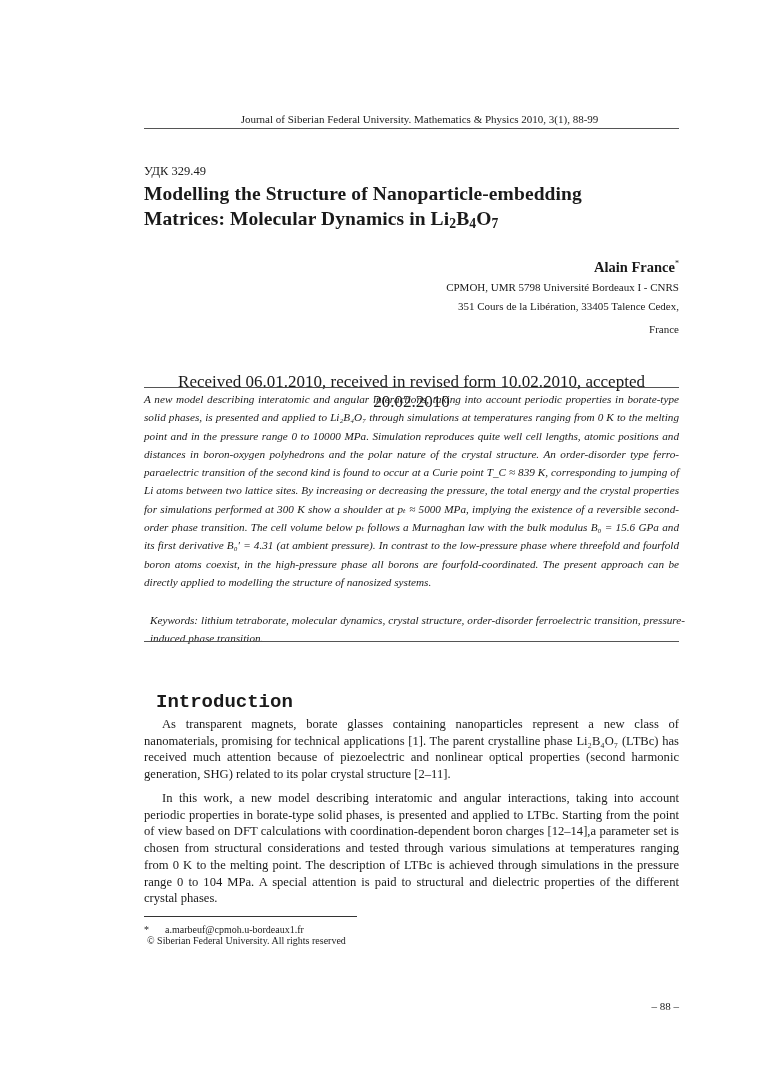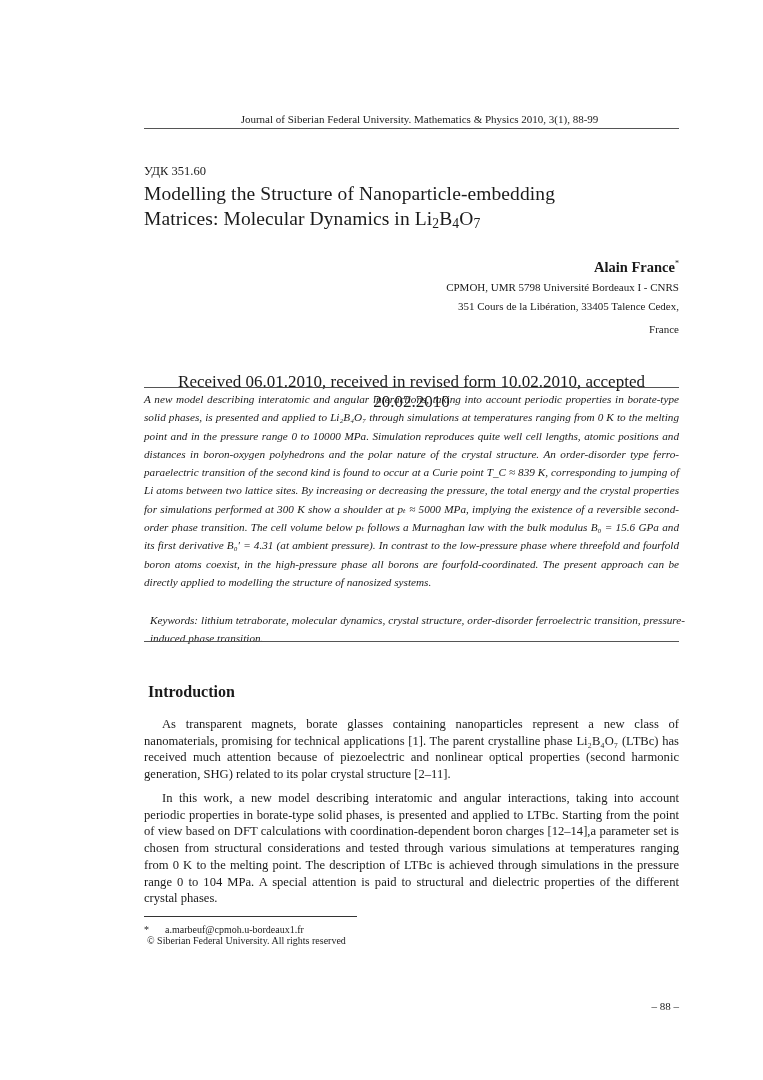--- a/index.html
+++ b/index.html
@@ -4,55 +4,55 @@
 <style>
   html, body { margin: 0; padding: 0; background: #ffffff; }
   body { width: 763px; height: 1080px; position: relative; overflow: hidden;
          font-family: "Liberation Serif", "DejaVu Serif", serif; color: #1a1a1a; }
   .page { position: absolute; left: 144px; top: 0; width: 535px; }
   .running-head { position: absolute; top: 113px; left: 8px; width: 535px; text-align: center;
                   font-size: 11px; color: #222; }
   .head-rule { position: absolute; top: 128px; left: 0; width: 535px; height: 0;
                border-top: 1px solid #555; }
   .udk { position: absolute; top: 164px; left: 0; font-size: 12.5px; }
-  .title { position: absolute; top: 181px; left: 0; width: 535px; font-size: 19.5px; font-weight: normal;
+  .title { position: absolute; top: 181px; left: 0; width: 535px; font-size: 19.5px; font-weight: bold;
            line-height: 25px; margin: 0; letter-spacing: 0.1px; }
   .authors { position: absolute; top: 253px; right: 0; text-align: right; }
   .author { font-size: 14.5px; font-weight: bold; line-height: 22px; }
   .author sup { font-size: 8px; font-weight: normal; }
   .affil { font-size: 11px; line-height: 19px; }
   .affil-country { margin-top: 4px; }
   .received { position: absolute; top: 372px; left: 0; width: 535px; text-align: center; font-size: 17px; }
   .abs-rule-top { position: absolute; top: 387px; left: 0; width: 535px; border-top: 1px solid #555; }
   .abstract { position: absolute; top: 390px; left: 0; width: 535px; font-style: italic;
               font-size: 11.2px; line-height: 18.3px; text-align: justify; margin: 0; }
   .keywords { position: absolute; top: 605px; left: 0; width: 535px; font-style: italic;
               font-size: 11.2px; line-height: 18px; text-align: justify; margin: 6px; }
   .abs-rule-bottom { position: absolute; top: 641px; left: 0; width: 535px; border-top: 1px solid #555; }
-  .section-title { position: absolute; top: 679px; left: 0; font-size: 16px; font-weight: bold; margin: 4px; }
+  .section-title { position: absolute; top: 679px; left: 0; font-size: 19px; font-weight: bold; margin: 12px; font-family: Liberation Mono, monospace; }
   .body-para { position: absolute; left: 0; width: 535px; font-size: 12.6px; line-height: 16.7px;
                text-align: justify; margin: 0; text-indent: 18px; }
   .p1 { top: 716px; }
   .p2 { top: 790px; }
   .fn-rule { position: absolute; top: 916px; left: 0; width: 213px; border-top: 1px solid #333; }
   .footnote { position: absolute; left: 0; font-size: 10px; line-height: 13px; }
   .fn1 { top: 923px; }
   .fn1 .mark { display: inline-block; width: 21px; }
   .fn2 { top: 934px; left: 3px; }
   .page-number { position: absolute; top: 1000px; left: 0; width: 535px; text-align: right; font-size: 11px; }
   sub { font-size: 70%; vertical-align: -0.25em; line-height: 0; }
 </style>
 </head>
 <body>
 
 <div class="page">
   <div class="running-head">Journal of Siberian Federal University. Mathematics &amp; Physics 2010, 3(1), 88-99</div>
   <div class="head-rule"></div>
 
-  <div class="udk">УДК 351.60</div>
+  <div class="udk">УДК 329.49</div>
 
   <h1 class="title">
     <span>Modelling the Structure of Nanoparticle-embedding</span><br>
     <span>Matrices: Molecular Dynamics in </span><span><span>Li</span><sub>2</sub><span>B</span><sub>4</sub><span>O</span><sub>7</sub></span>
   </h1>
 
   <div class="authors">
     <div class="author"><span>Alain France</span><sup>*</sup></div>
     <div class="affil">CPMOH, UMR 5798 Université Bordeaux I - CNRS</div>
     <div class="affil">351 Cours de la Libération, 33405 Talence Cedex,</div>

